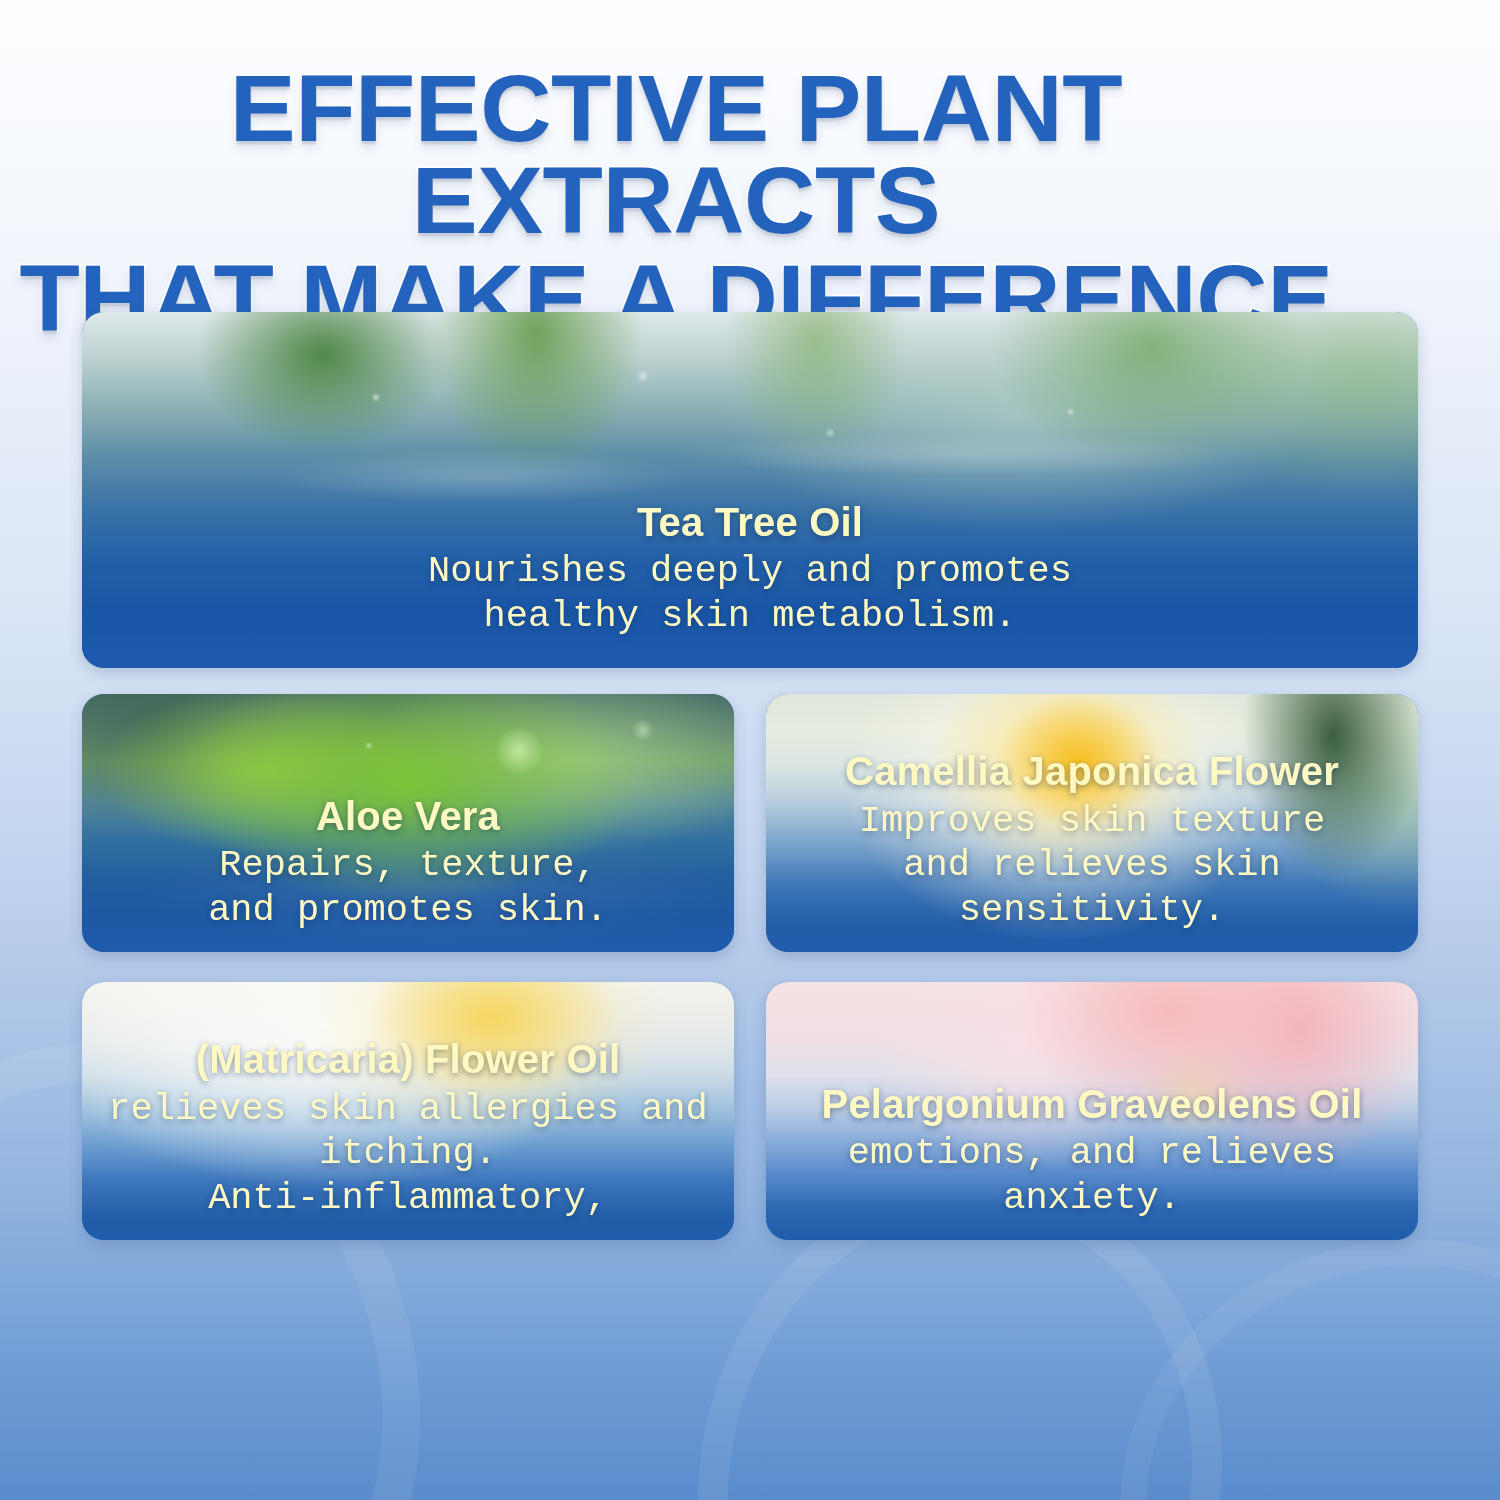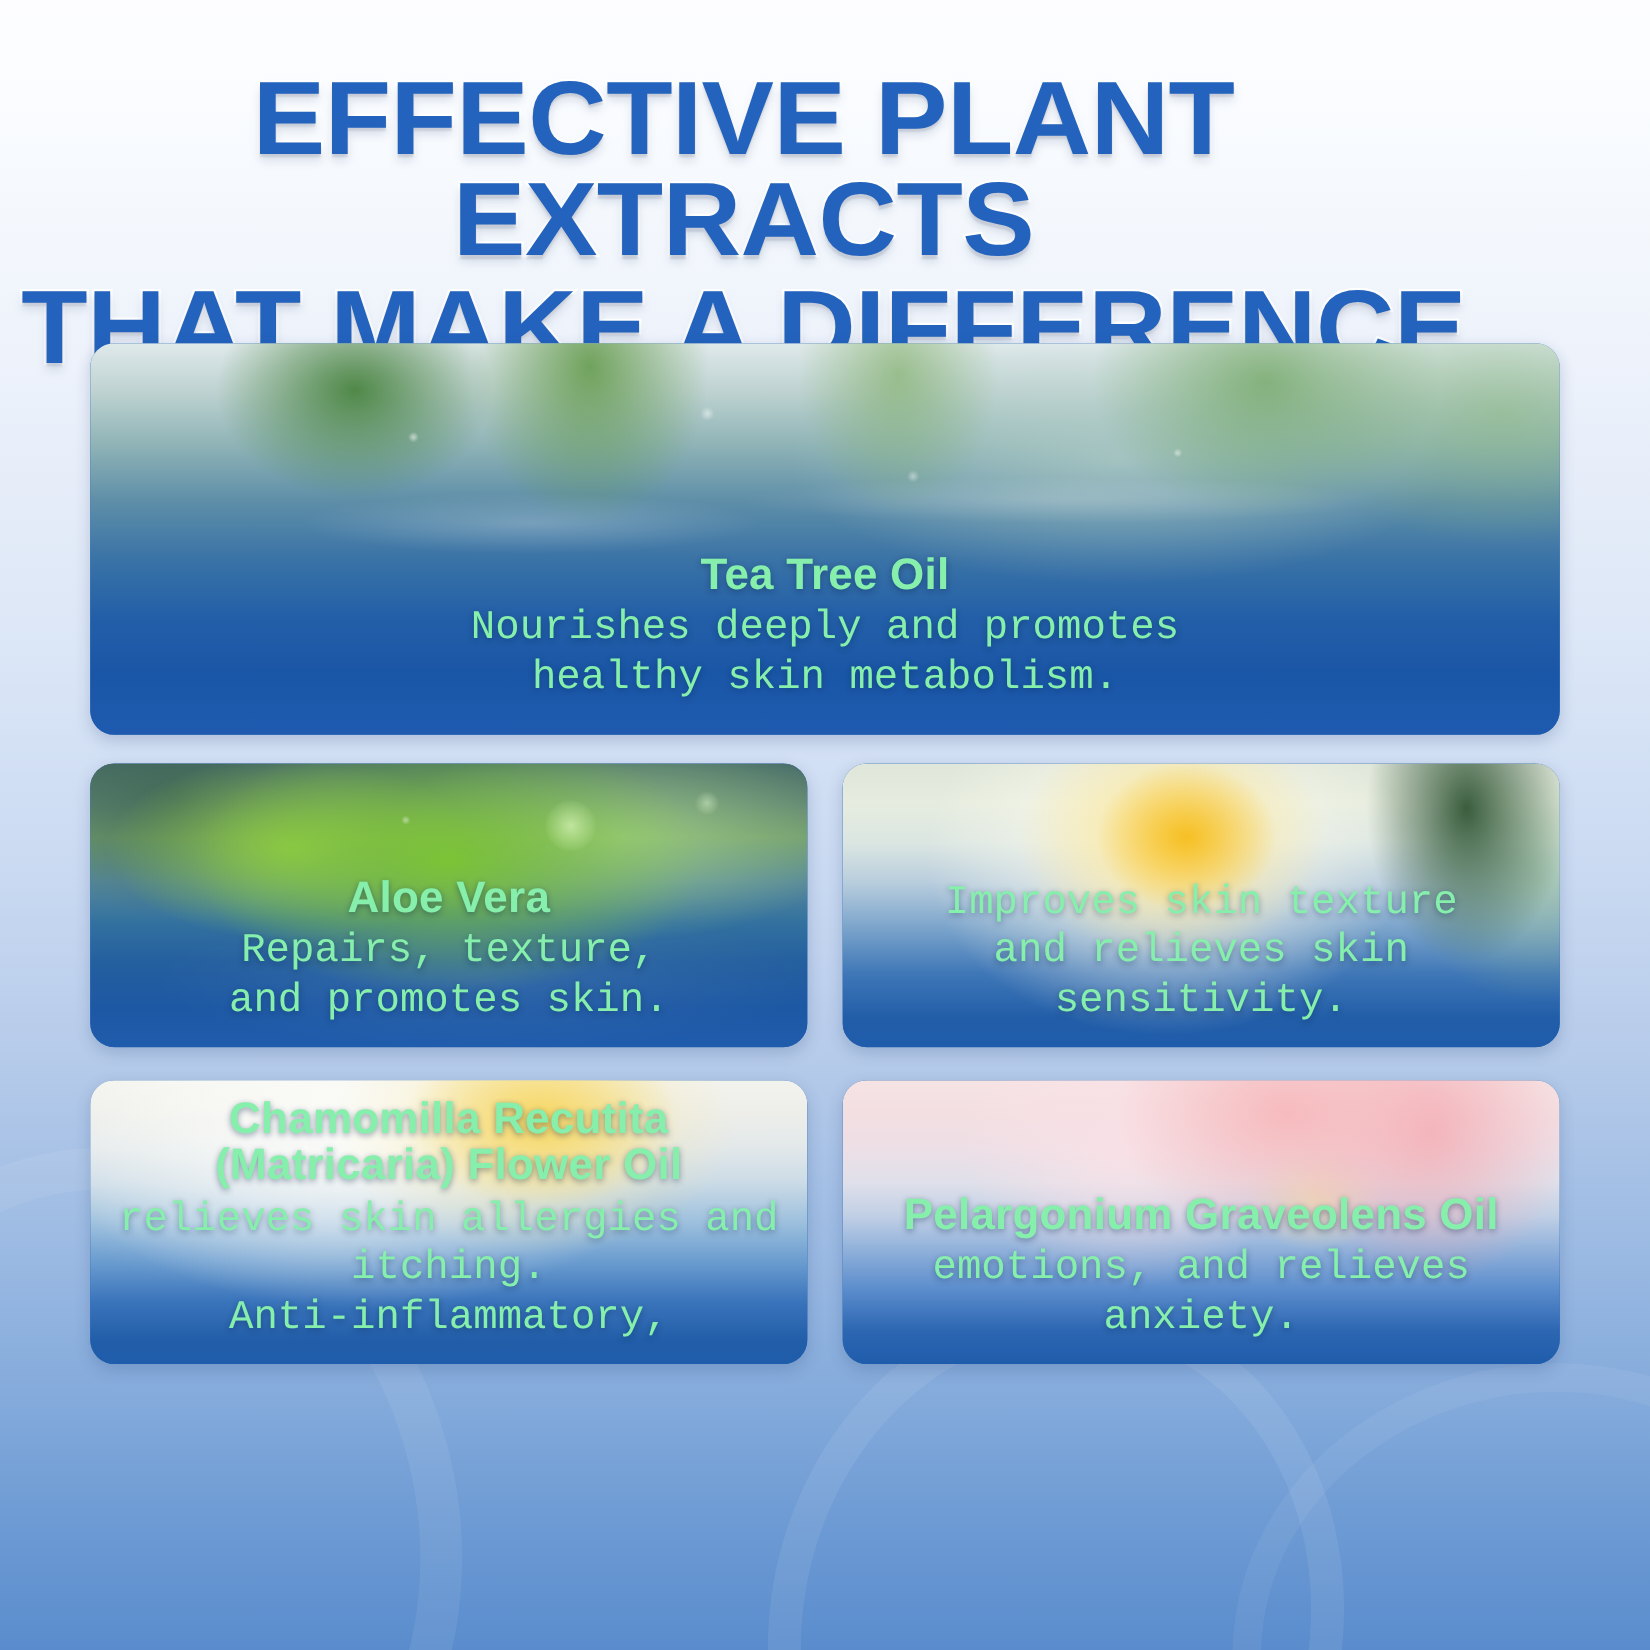--- a/index.html
+++ b/index.html
@@ -256,21 +256,21 @@
   }
 
   
   .card-text {
     position: absolute;
     left: 0;
     right: 0;
     bottom: 0;
     padding: 0 18px 20px;
     text-align: center;
-    color: #86efac;
+    color: #fef9c3;
   }
   .card-title {
     font-family: "Liberation Sans", sans-serif;
     font-weight: bold;
     font-size: 40px;
     line-height: 1.06;
     margin: 0 0 6px;
     text-shadow: 0 2px 6px rgba(10,40,80,0.45);
     letter-spacing: 0.2px;
   }
@@ -324,34 +324,34 @@
           <p class="card-desc">
             <span class="l">Repairs, texture,</span>
             <span class="l">and promotes skin.</span>
           </p>
         </div>
       </div>
 
       <div class="card half">
         <div class="photo photo-camellia"></div>
         <div class="card-text">
+          <p class="card-title">Camellia Japonica Flower</p>
           <p class="card-desc">
             <span class="l">Improves skin texture</span>
             <span class="l">and relieves skin sensitivity.</span>
           </p>
         </div>
       </div>
     </div>
 
     <div class="row">
       <div class="card half">
         <div class="photo photo-chamomile"></div>
         <div class="card-text">
           <p class="card-title">
-            <span class="l">Chamomilla Recutita</span>
             <span class="l">(Matricaria) Flower Oil</span>
           </p>
           <p class="card-desc">
             <span class="l">relieves skin allergies and itching.</span>
             <span class="l">Anti-inflammatory,</span>
           </p>
         </div>
       </div>
 
       <div class="card half">

